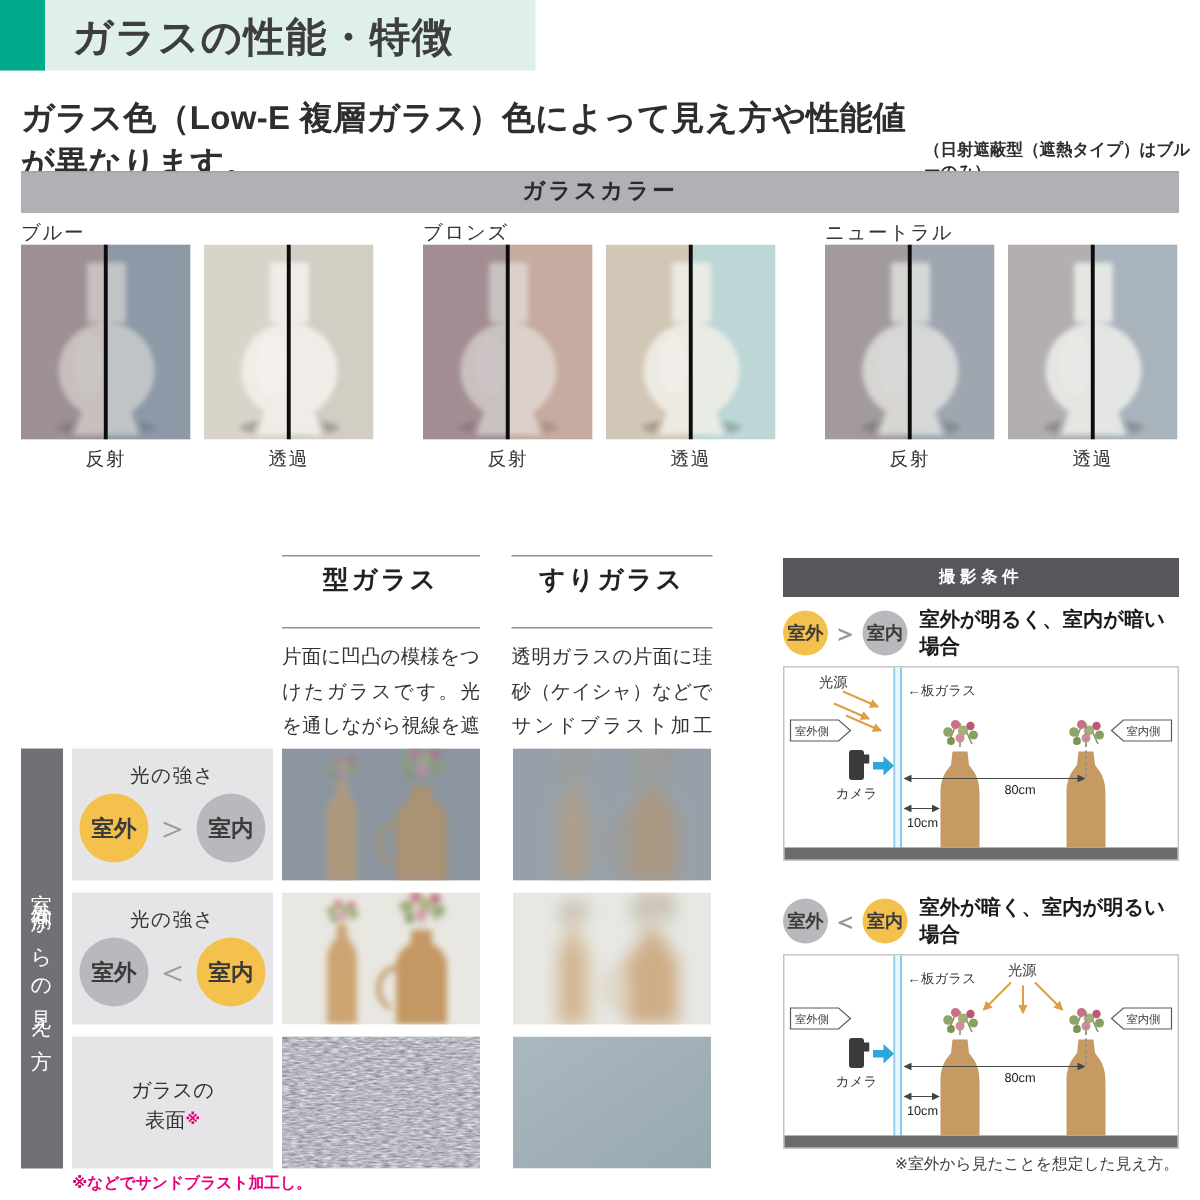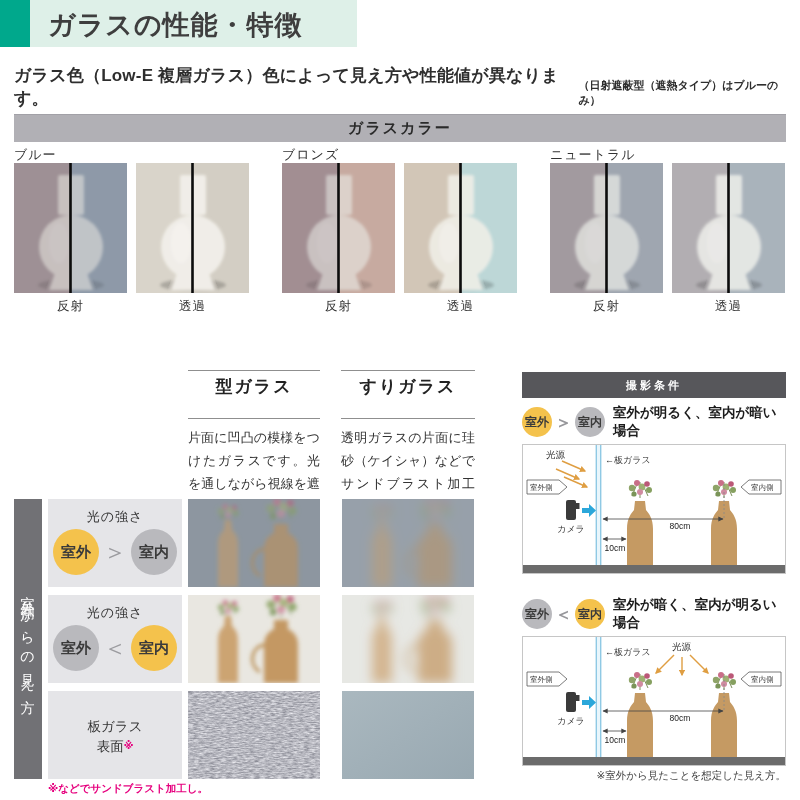--- a/index.html
+++ b/index.html
@@ -8,21 +8,21 @@
     position:relative; width:800px; height:800px; background:#ffffff;
     font-family:"Liberation Sans","DejaVu Sans",sans-serif; color:#333; overflow:hidden;
   }
   .abs { position:absolute; }
 
   
   .banner { left:0; top:0; width:357px; height:47px; background:#def0e8; }
   .accent { left:0; top:0; width:30px; height:47px; background:#00a88c; }
   .title  { left:48px; top:7px; font-size:27px; font-weight:bold; color:#3e3e3e; letter-spacing:1px; }
   .subrow { left:14px; top:64px; width:780px; display:flex; align-items:flex-end; }
-  .subtitle { font-size:17px; font-weight:600; color:#2e2e2e; letter-spacing:0.2px; }
+  .subtitle { font-size:22px; font-weight:600; color:#2e2e2e; letter-spacing:0.2px; }
   .subnote  { font-size:11px; font-weight:600; color:#2e2e2e; margin-left:2px; padding-bottom:2px; }
 
   
   .gc-bar { left:14px; top:114px; width:772px; height:28px; background:#b1b0b5;
             border-top:1px solid #a2a1a7; text-align:center; line-height:26px;
             font-size:15px; font-weight:bold; color:#2a2a2a; letter-spacing:2px; }
   .group { top:146px; width:235px; height:170px; }
   .g-name { position:absolute; top:0; left:0; font-size:13px; color:#333; letter-spacing:1px; }
   .photo { position:absolute; top:17px; width:113px; height:130px; display:block; }
   .caption { position:absolute; top:152px; width:113px; text-align:center; font-size:12.5px; color:#333; letter-spacing:1px; }
@@ -321,21 +321,21 @@
       <div class="lgt">光の強さ</div>
       <div class="vrow">
         <div class="circ c46 gry">室外</div>
         <span class="rel46">＜</span>
         <div class="circ c46 yel">室内</div>
       </div>
     </div>
 
     <div class="abs vbox" style="top:192px">
       <div class="surface">
-        <span>板ガラス</span><br>
+        <span>ガラスの</span><br>
         <span>表面</span><span class="pinkmark">※</span>
       </div>
     </div>
 
     <svg class="gphoto" style="left:174px; top:0" viewBox="0 0 132 88">
       <rect width="132" height="88" fill="#8d97a0"></rect>
       <g filter="url(#gb1)">
           <use href="#scene"></use>
         </g>
       <rect width="132" height="88" fill="#8d97a0" opacity="0.42"></rect>

